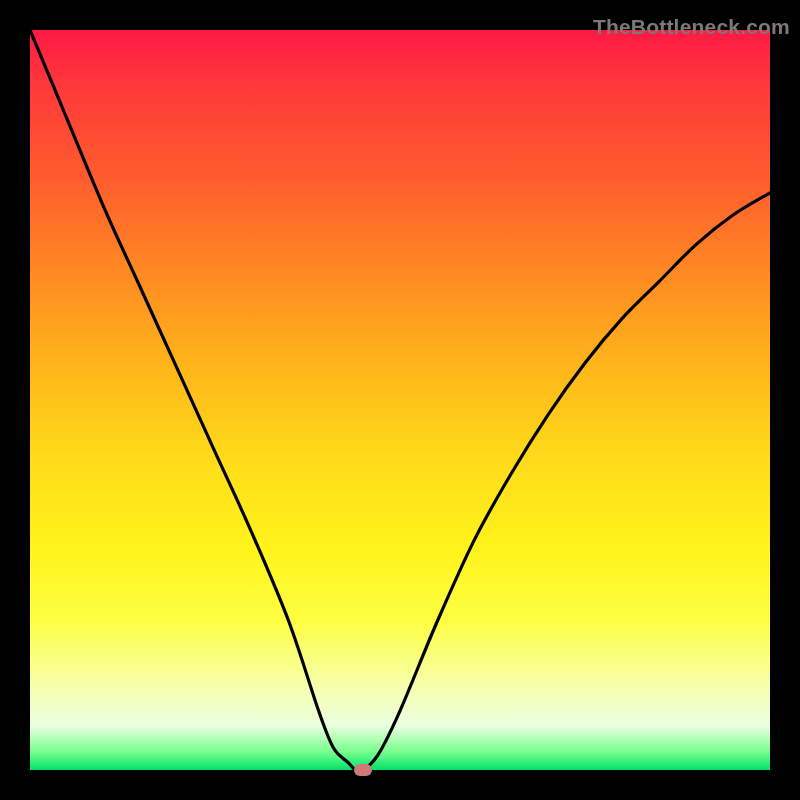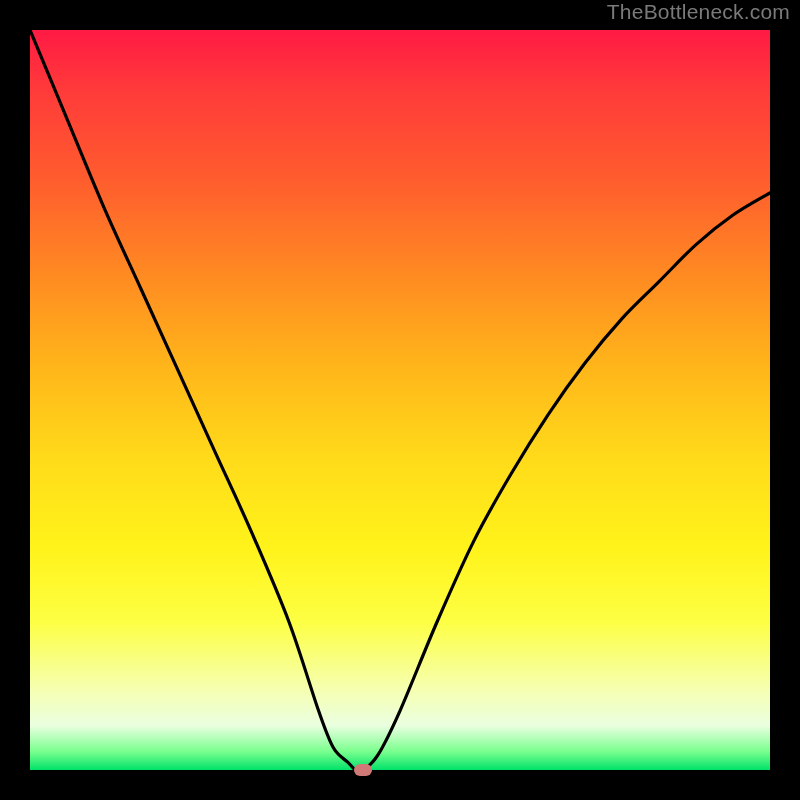--- a/index.html
+++ b/index.html
@@ -26,25 +26,25 @@
       #fff31a 70%,
       #fdff44 80%,
       #f6ffb0 89%,
       #eaffe0 94%,
       #7aff8e 97.5%,
       #00e26a 100%
     );
   }
   .watermark {
     position: absolute;
-    top: 0;
+    top: 15px;
     right: 10px;
     font-family: Arial, Helvetica, sans-serif;
     font-size: 21px;
-    font-weight: 400;
+    font-weight: 700;
     color: #7a7a7a;
     letter-spacing: 0.2px;
   }
   .curve-svg {
     position: absolute;
     top: 0; left: 0;
     width: 740px; height: 740px;
   }
   .curve-path {
     fill: none;

